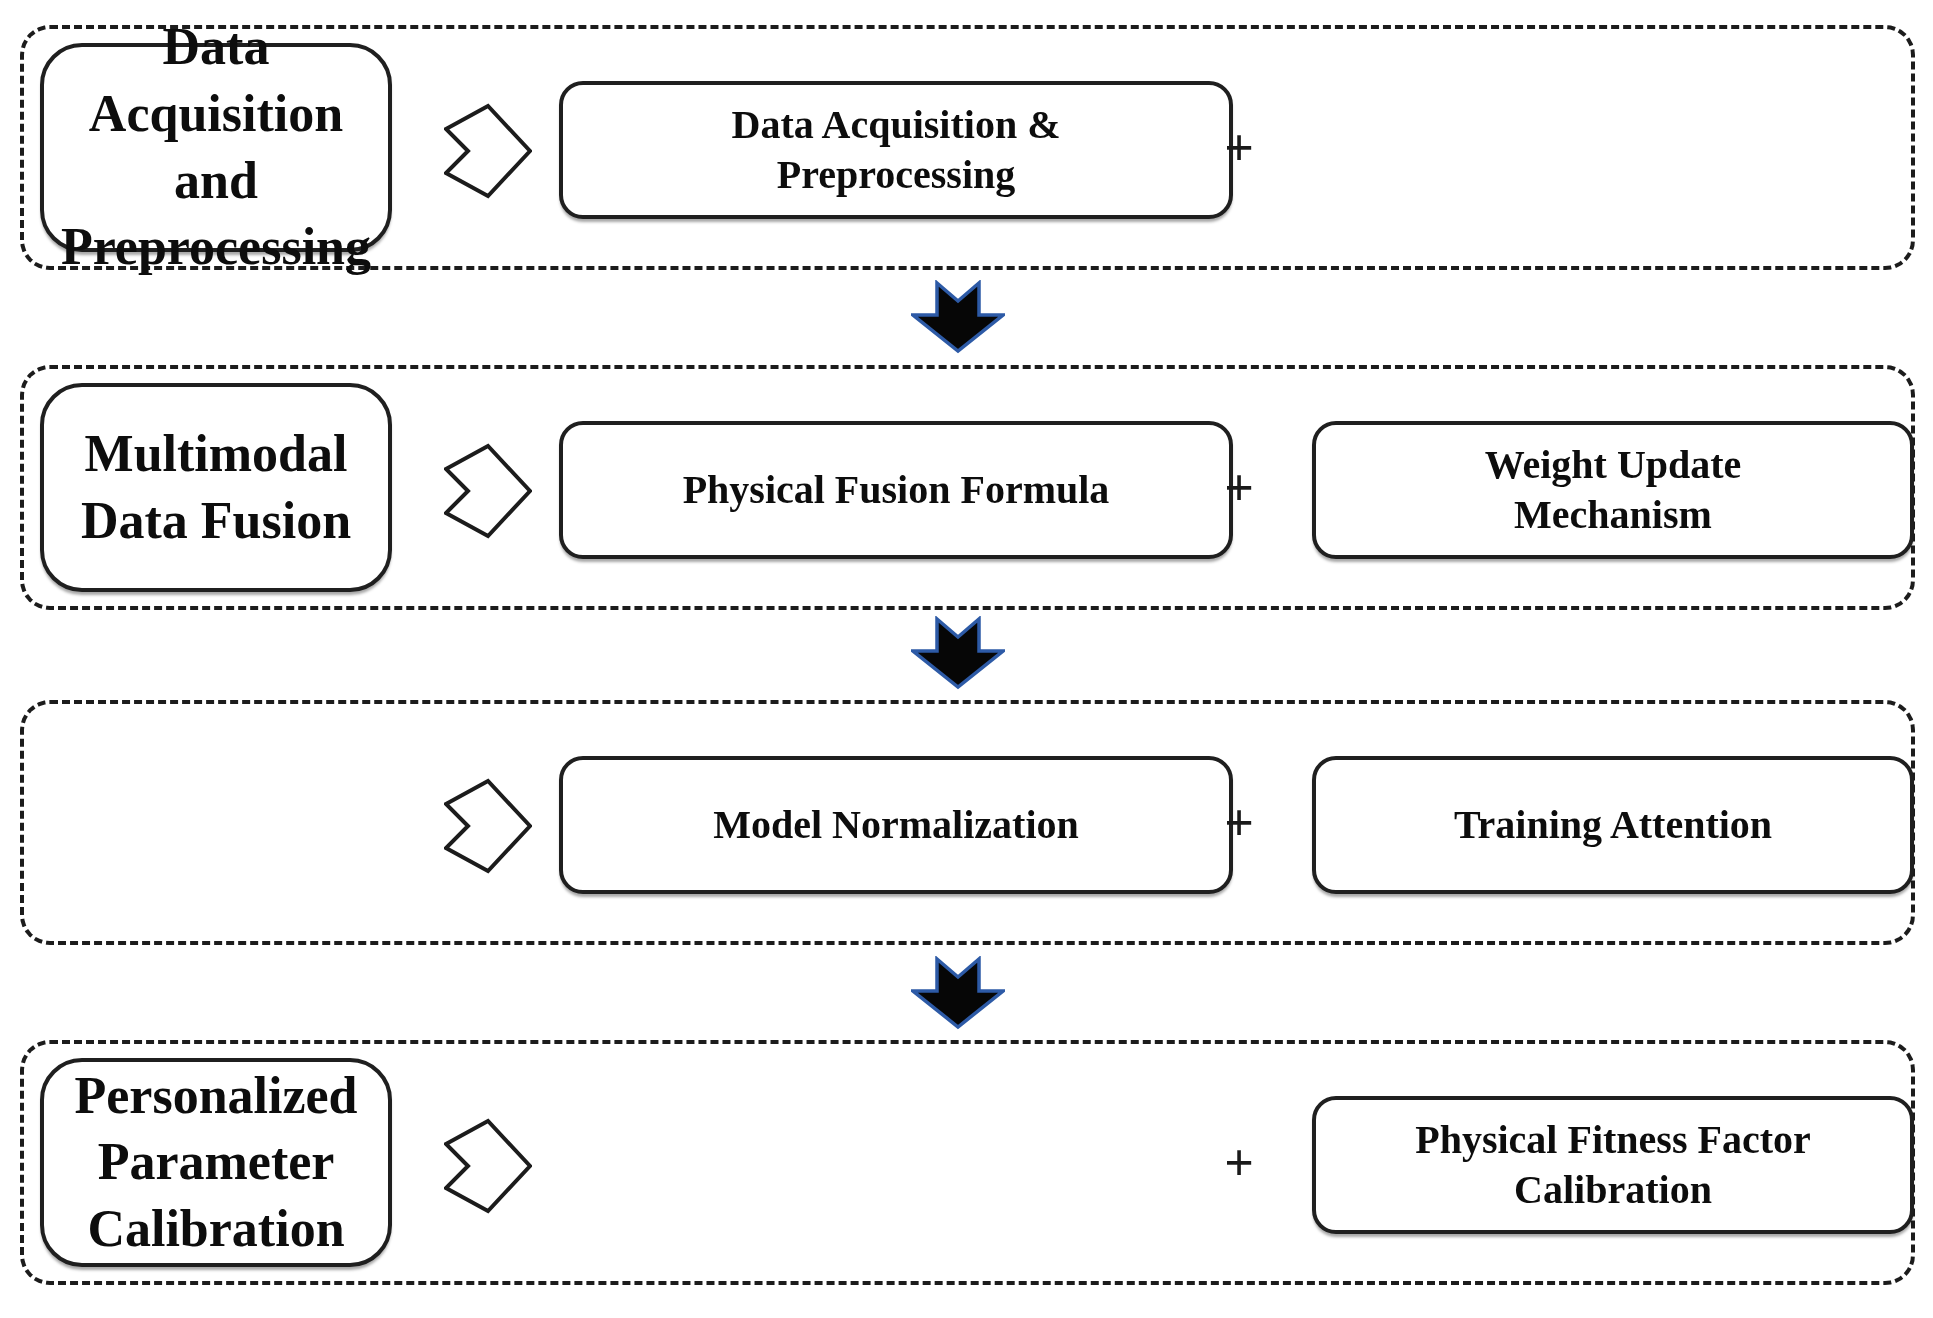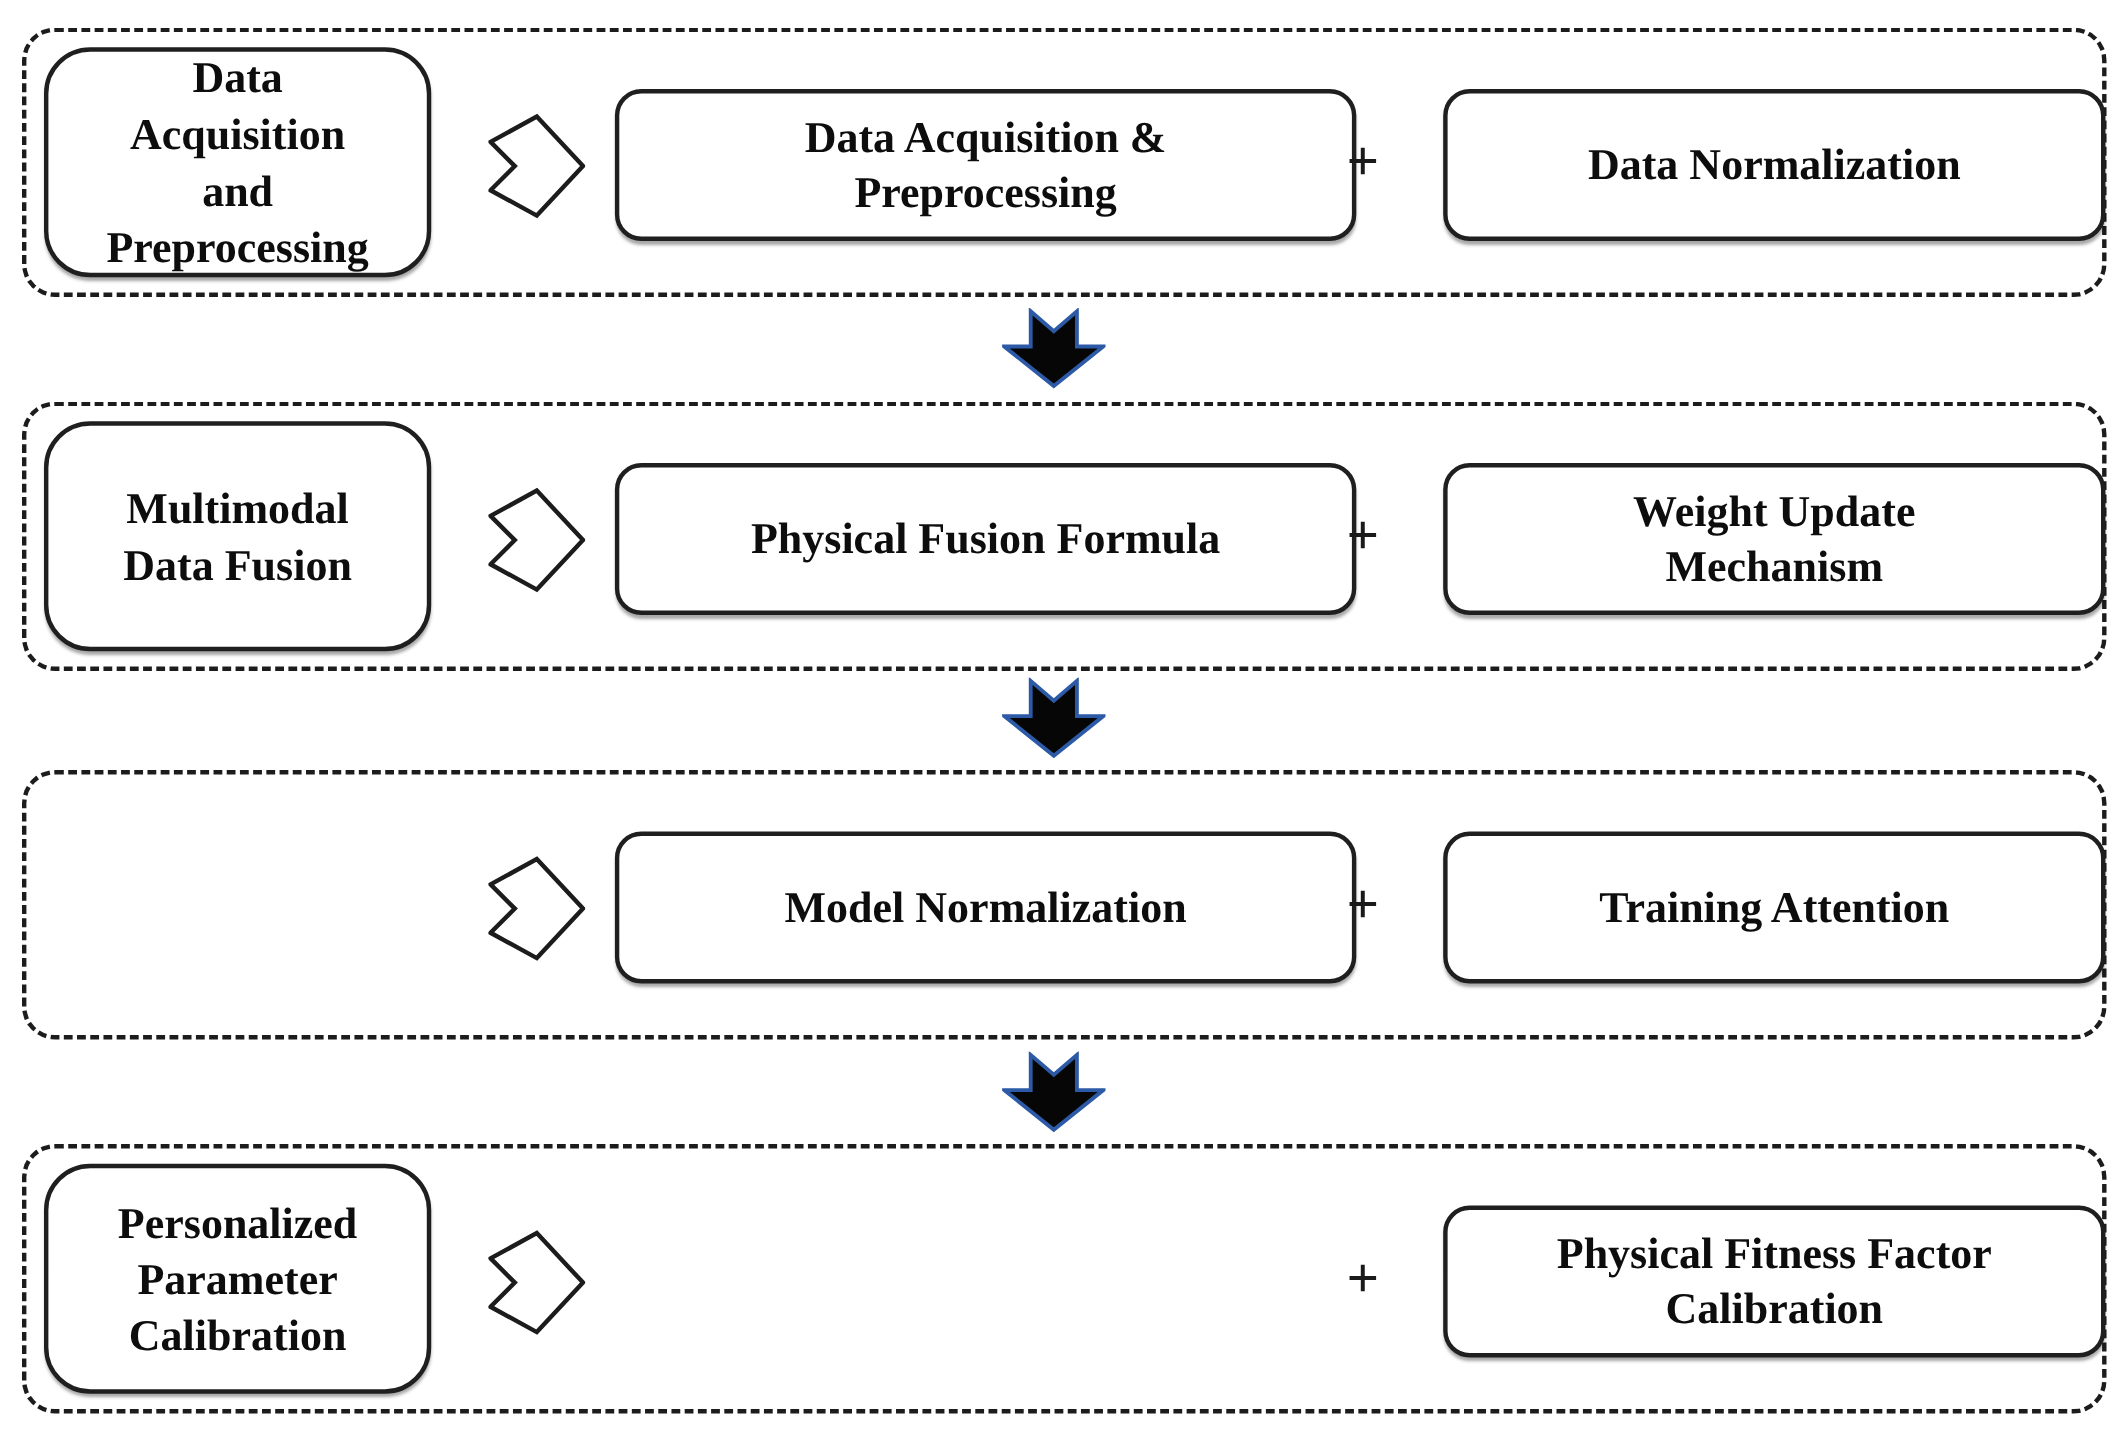--- a/index.html
+++ b/index.html
@@ -40,21 +40,21 @@
     width: 352px;
     height: 209px;
     background: #ffffff;
     border: 4px solid #1f1f1f;
     border-radius: 42px;
     box-shadow: 0 4px 3px -1px rgba(0,0,0,0.35);
     display: flex;
     align-items: center;
     justify-content: center;
     text-align: center;
-    font-size: 40px;
+    font-size: 52px;
     line-height: 1.28;
     white-space: pre-line;
     box-sizing: border-box;
   }
 
   
   .chevron {
     position: absolute;
     left: 420px;
     top: 74px;
@@ -121,23 +121,20 @@
 Preprocessing</span>
     </div>
     <svg class="chevron" viewBox="0 0 88 96">
       <polygon points="2,26 44,3 86,48 44,93 2,70 24,48" fill="#ffffff" stroke="#1c1c1c" stroke-width="4" stroke-linejoin="miter"></polygon>
     </svg>
     <div class="component-box primary-box">
       <span>Data Acquisition &amp;
 Preprocessing</span>
     </div>
     <div class="plus">+</div>
-    <div class="component-box secondary-box">
-      <span>Data Normalization</span>
-    </div>
   </div>
 
   <svg class="down-arrow down-1" viewBox="0 0 94 74">
     <polygon points="26,3 47,21 68,3 68,35 92,35 47,71 2,35 26,35" fill="#060606" stroke="#2d5aa6" stroke-width="3.5" stroke-linejoin="miter"></polygon>
   </svg>
 
   <div class="row row-2">
     <div class="stage-box">
       <span>Multimodal
 Data Fusion</span>

